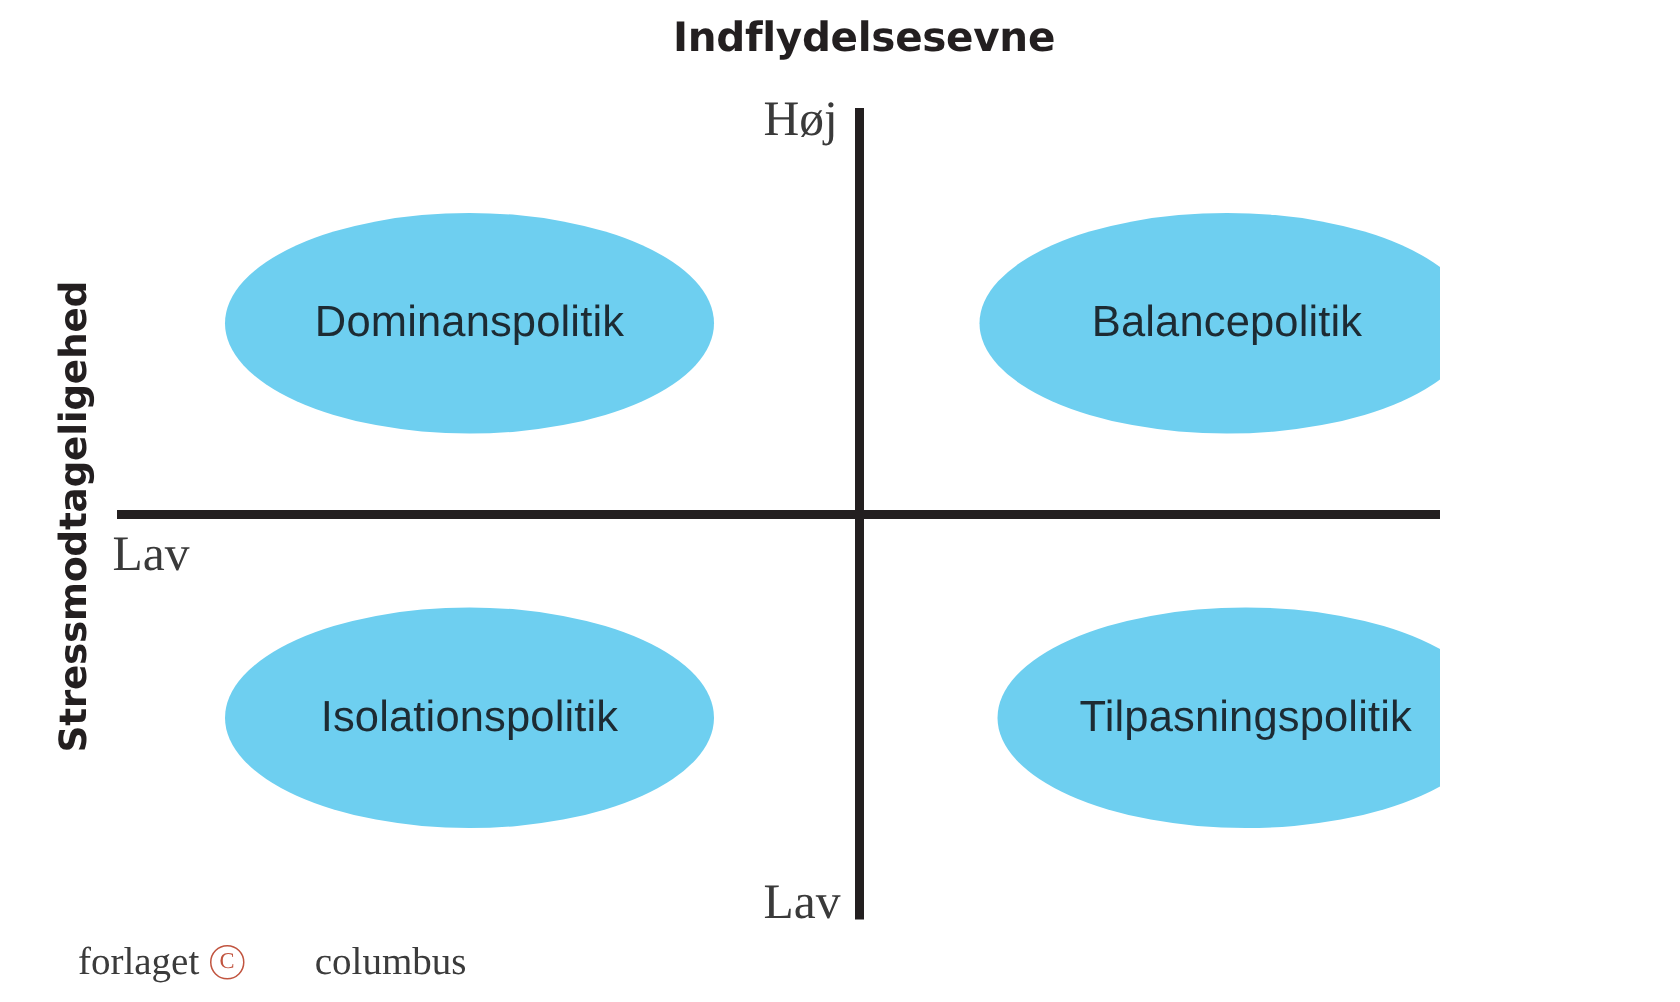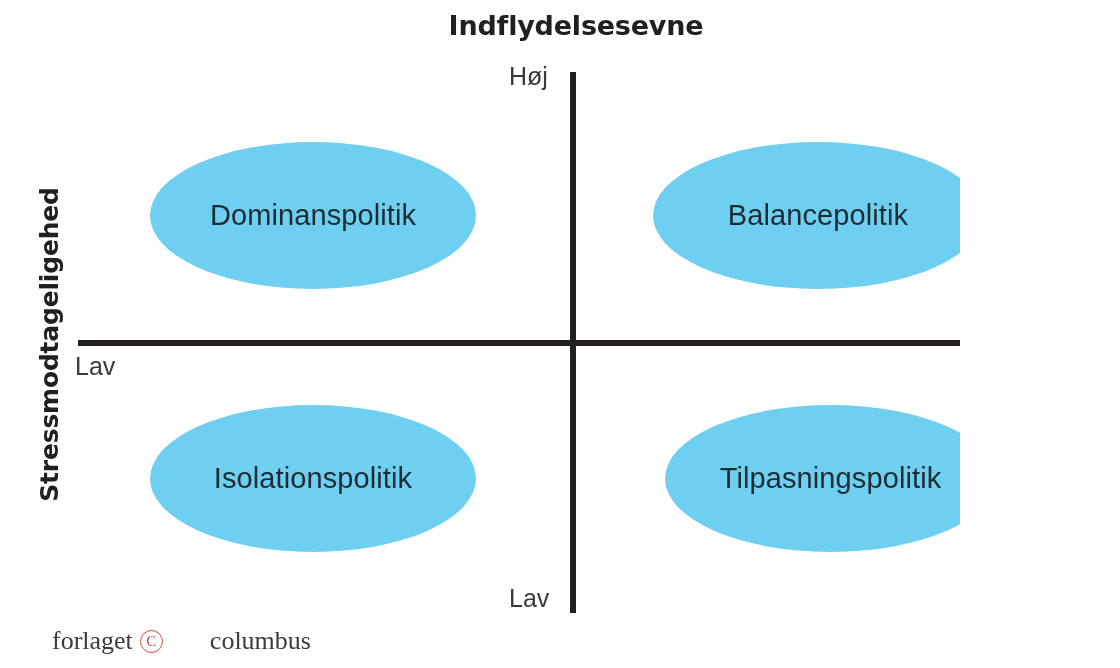--- a/index.html
+++ b/index.html
@@ -64,22 +64,22 @@
     left: 78px;
     top: 340px;
     width: 970px;
     height: 6px;
     background: #231f20;
   }
 
   
   .axis-label {
     position: absolute;
-    font-family: Liberation Sans, sans-serif;
-    font-size: 25px;
+    font-family: Liberation Serif, serif;
+    font-size: 33px;
     font-weight: normal;
     color: #3a3a3a;
     white-space: nowrap;
   }
   .label-top    { left: 509px; top: 62px;  }
   .label-bottom { left: 509px; top: 584px; }
   .label-left   { left: 75px;  top: 352px; }
   .label-right  { left: 1040px; top: 352px; }
 
   

